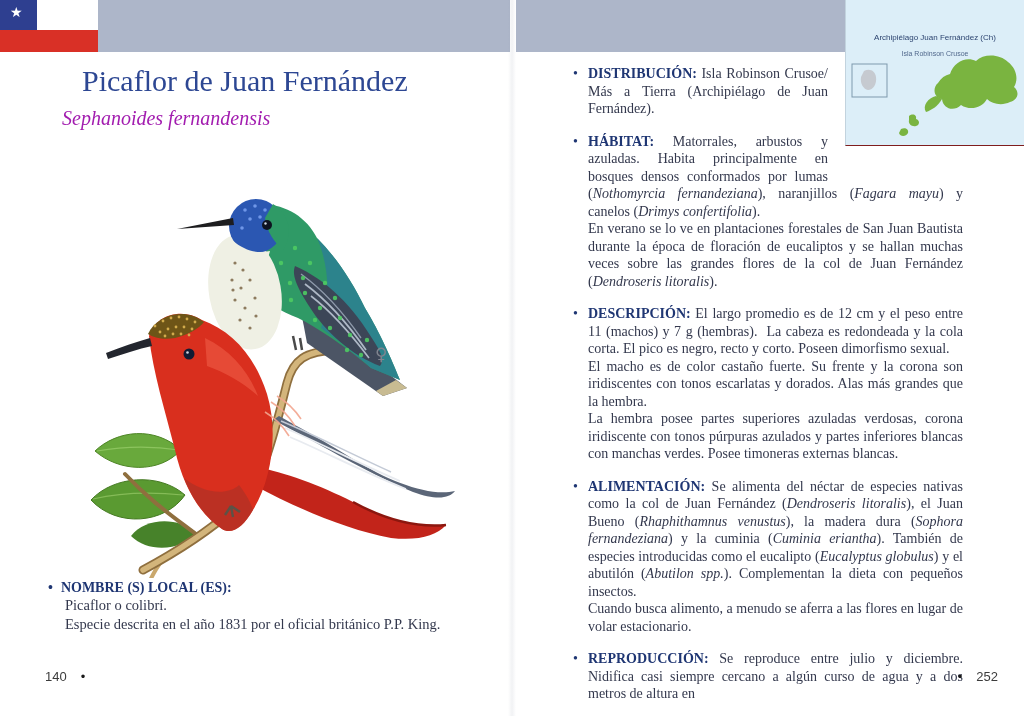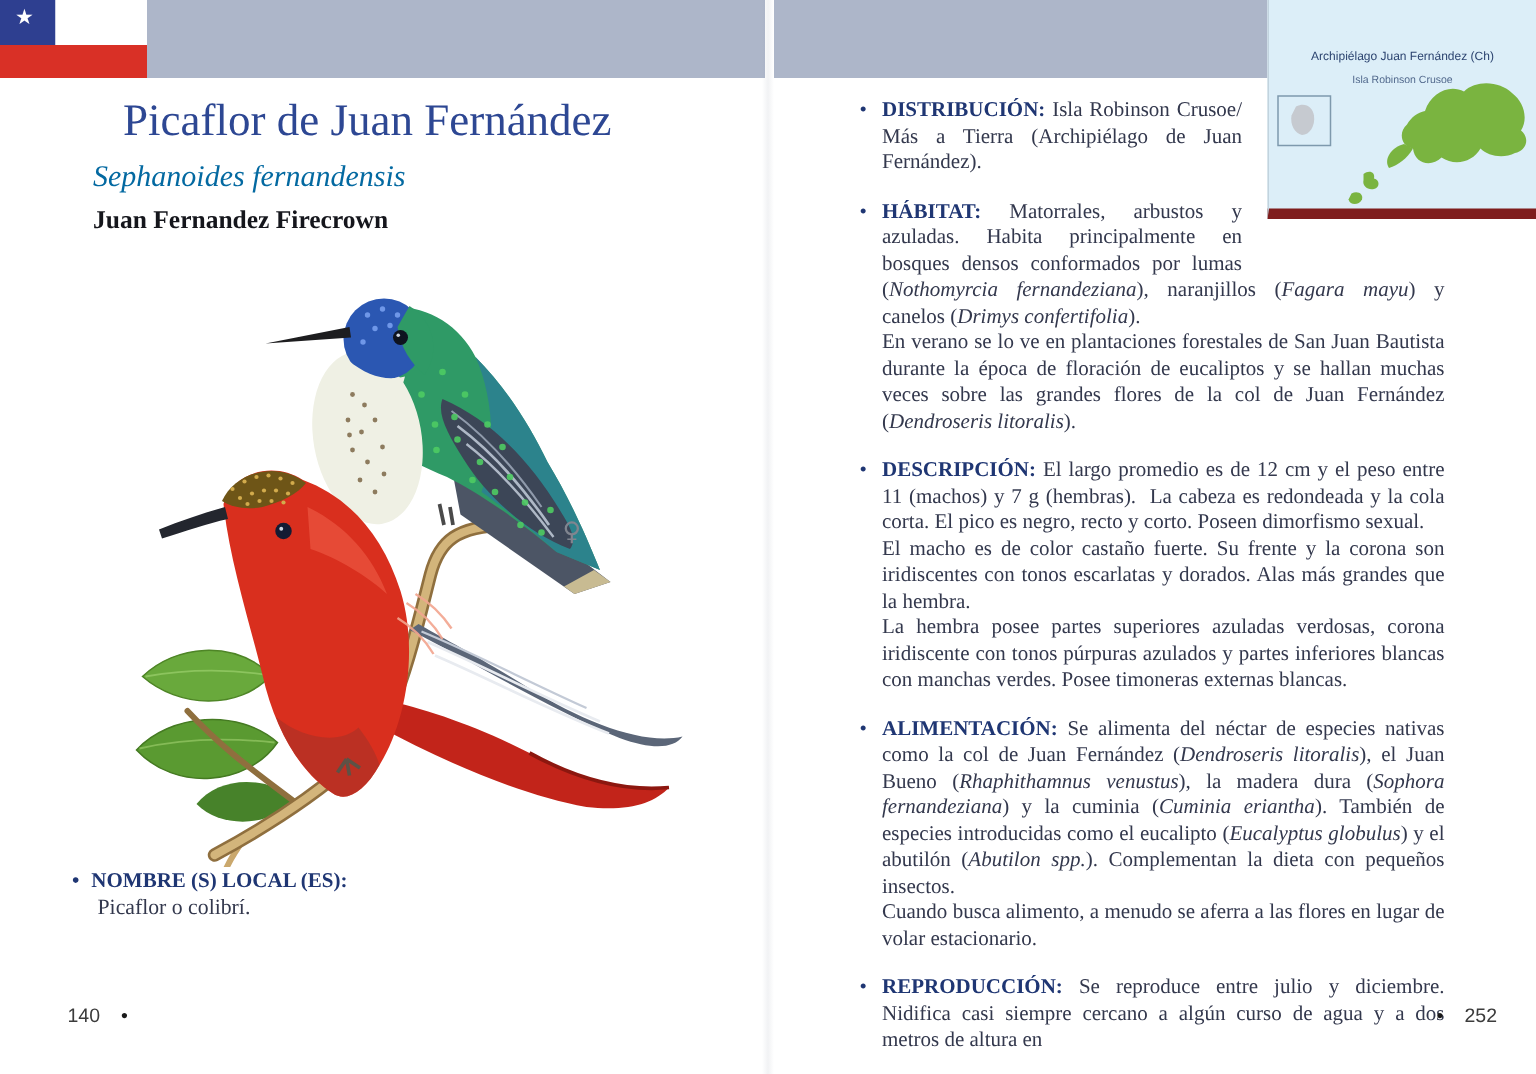--- a/index.html
+++ b/index.html
@@ -13,29 +13,29 @@
   .flag{position:absolute;left:0;top:0;width:98px;height:52px;}
   .flag .f-blue{position:absolute;left:0;top:0;width:37px;height:30px;background:var(--flag_blue);}
   .flag .f-white{position:absolute;left:37px;top:0;width:61px;height:30px;background:#ffffff;}
   .flag .f-red{position:absolute;left:0;top:30px;width:98px;height:22px;background:var(--flag_red);}
   .flag .f-star{position:absolute;left:10px;top:4px;color:#fff;font-size:14px;font-family:"DejaVu Sans",sans-serif;}
   
   .gutter{position:absolute;left:508px;top:0;width:8px;height:716px;
           background:linear-gradient(90deg,rgba(0,0,0,0) 0%,rgba(120,130,150,0.10) 50%,rgba(0,0,0,0) 100%);}
   
   .map{position:absolute;left:845px;top:0;width:179px;height:146px;background:var(--map_bg);
-       border-left:1px solid #c2d3de;border-bottom:7px solid #7f1d1d;box-sizing:border-box;}
+       border-left:1px solid #c2d3de;border-bottom:1px solid #7f1d1d;box-sizing:border-box;}
   .map-title{position:absolute;left:0;top:33px;width:100%;text-align:center;font-size:8px;
              color:#2c4470;font-family:"Liberation Sans",sans-serif;}
   .map-subtitle{position:absolute;left:0;top:50px;width:100%;text-align:center;font-size:7px;
              color:#51688c;font-family:"Liberation Sans",sans-serif;}
   .map svg{position:absolute;left:0;top:0;}
   
   .title{position:absolute;left:62px;top:64px;font-size:30px;line-height:1.15;color:var(--navy);margin-left:20px;}
-  .sci{position:absolute;left:62px;top:107px;font-size:20px;font-style:italic;color:#0369a1;}
+  .sci{position:absolute;left:62px;top:107px;font-size:20px;font-style:italic;color:#a21caf;}
   .eng{position:absolute;left:62px;top:137px;font-size:17px;font-weight:bold;color:#15161c;}
   .illus{position:absolute;left:85px;top:188px;width:390px;height:390px;}
   .local{position:absolute;left:48px;top:580px;width:452px;font-size:14.5px;color:var(--body);}
   .local .hdr{font-weight:bold;color:var(--navy2);font-size:14px;}
   .local .hdr .bullet{color:var(--navy2);margin-right:8px;}
   .local .ln{padding-left:17px;line-height:19px;white-space:pre-wrap;}
   
   .right-col{position:absolute;left:573px;top:65px;width:390px;font-size:14px;line-height:17.5px;
              color:var(--body);text-align:justify;}
   .map-spacer{float:right;width:135px;height:114px;}
@@ -77,21 +77,20 @@
 
       <rect x="6" y="64" width="35" height="33" fill="none" stroke="#7e99ad" stroke-width="1"></rect>
       <path fill="#c6cad0" d="M18,71 C24,68 29,71 30,77 C31,84 27,90 22,90 C17,89 14,83 15,77 Z"></path>
     </svg>
     <div class="map-title">Archipiélago Juan Fernández (Ch)</div>
     <div class="map-subtitle">Isla Robinson Crusoe</div>
   </div>
 
   <div class="title">Picaflor de Juan Fernández</div>
   <div class="sci">Sephanoides fernandensis</div>
-  <div class="eng">Juan Fernandez Firecrown</div>
 
   <div class="illus">
     <svg width="390" height="390" viewBox="0 0 390 390">
 
       <g>
         <path d="M112,345 C92,328 60,330 46,348 C64,366 98,362 112,345 Z" fill="#47822a"></path>
         <path d="M96,262 C70,238 32,242 10,263 C34,284 74,286 96,262 Z" fill="#69a93c" stroke="#4e8526" stroke-width="1"></path>
         <path d="M12,263 C40,258 68,258 94,262" stroke="#8cc45e" stroke-width="1.2" fill="none"></path>
         <path d="M100,307 C74,284 28,288 6,312 C32,340 80,336 100,307 Z" fill="#5a9a31" stroke="#457a22" stroke-width="1"></path>
         <path d="M8,311 C38,304 70,304 98,307" stroke="#85bb57" stroke-width="1.2" fill="none"></path>
@@ -205,20 +204,21 @@
         <path d="M146,318 l-6,9 m6,-9 l2,11 m-2,-11 l9,6" stroke="#5d5246" stroke-width="2.4" fill="none"></path>
       </g>
     </svg>
   </div>
 
   <div class="local">
     <div class="hdr">
       <span class="bullet">•</span><span>NOMBRE (S) LOCAL (ES):</span>
     </div>
     <div class="ln">Picaflor o colibrí.</div>
+    <div class="ln">Especie descrita en el año 1831 por el oficial británico P.P. King.</div>
   </div>
 
   <div class="right-col">
     <div class="map-spacer"></div>
 
     <p class="sec">
       <span class="bullet">•</span><span class="lbl">DISTRIBUCIÓN: </span><span class="rich"><span>Isla Robinson Crusoe/ Más a Tierra (Archipiélago de Juan Fernández).</span></span>
     </p>
     <p class="sec">
       <span class="bullet">•</span><span class="lbl">HÁBITAT: </span><span class="rich"><span>Matorrales, arbustos y azuladas. Habita principalmente en bosques densos conformados por lumas (</span><span class="it">Nothomyrcia fernandeziana</span><span>), naranjillos (</span><span class="it">Fagara mayu</span><span>) y canelos (</span><span class="it">Drimys confertifolia</span><span>).

